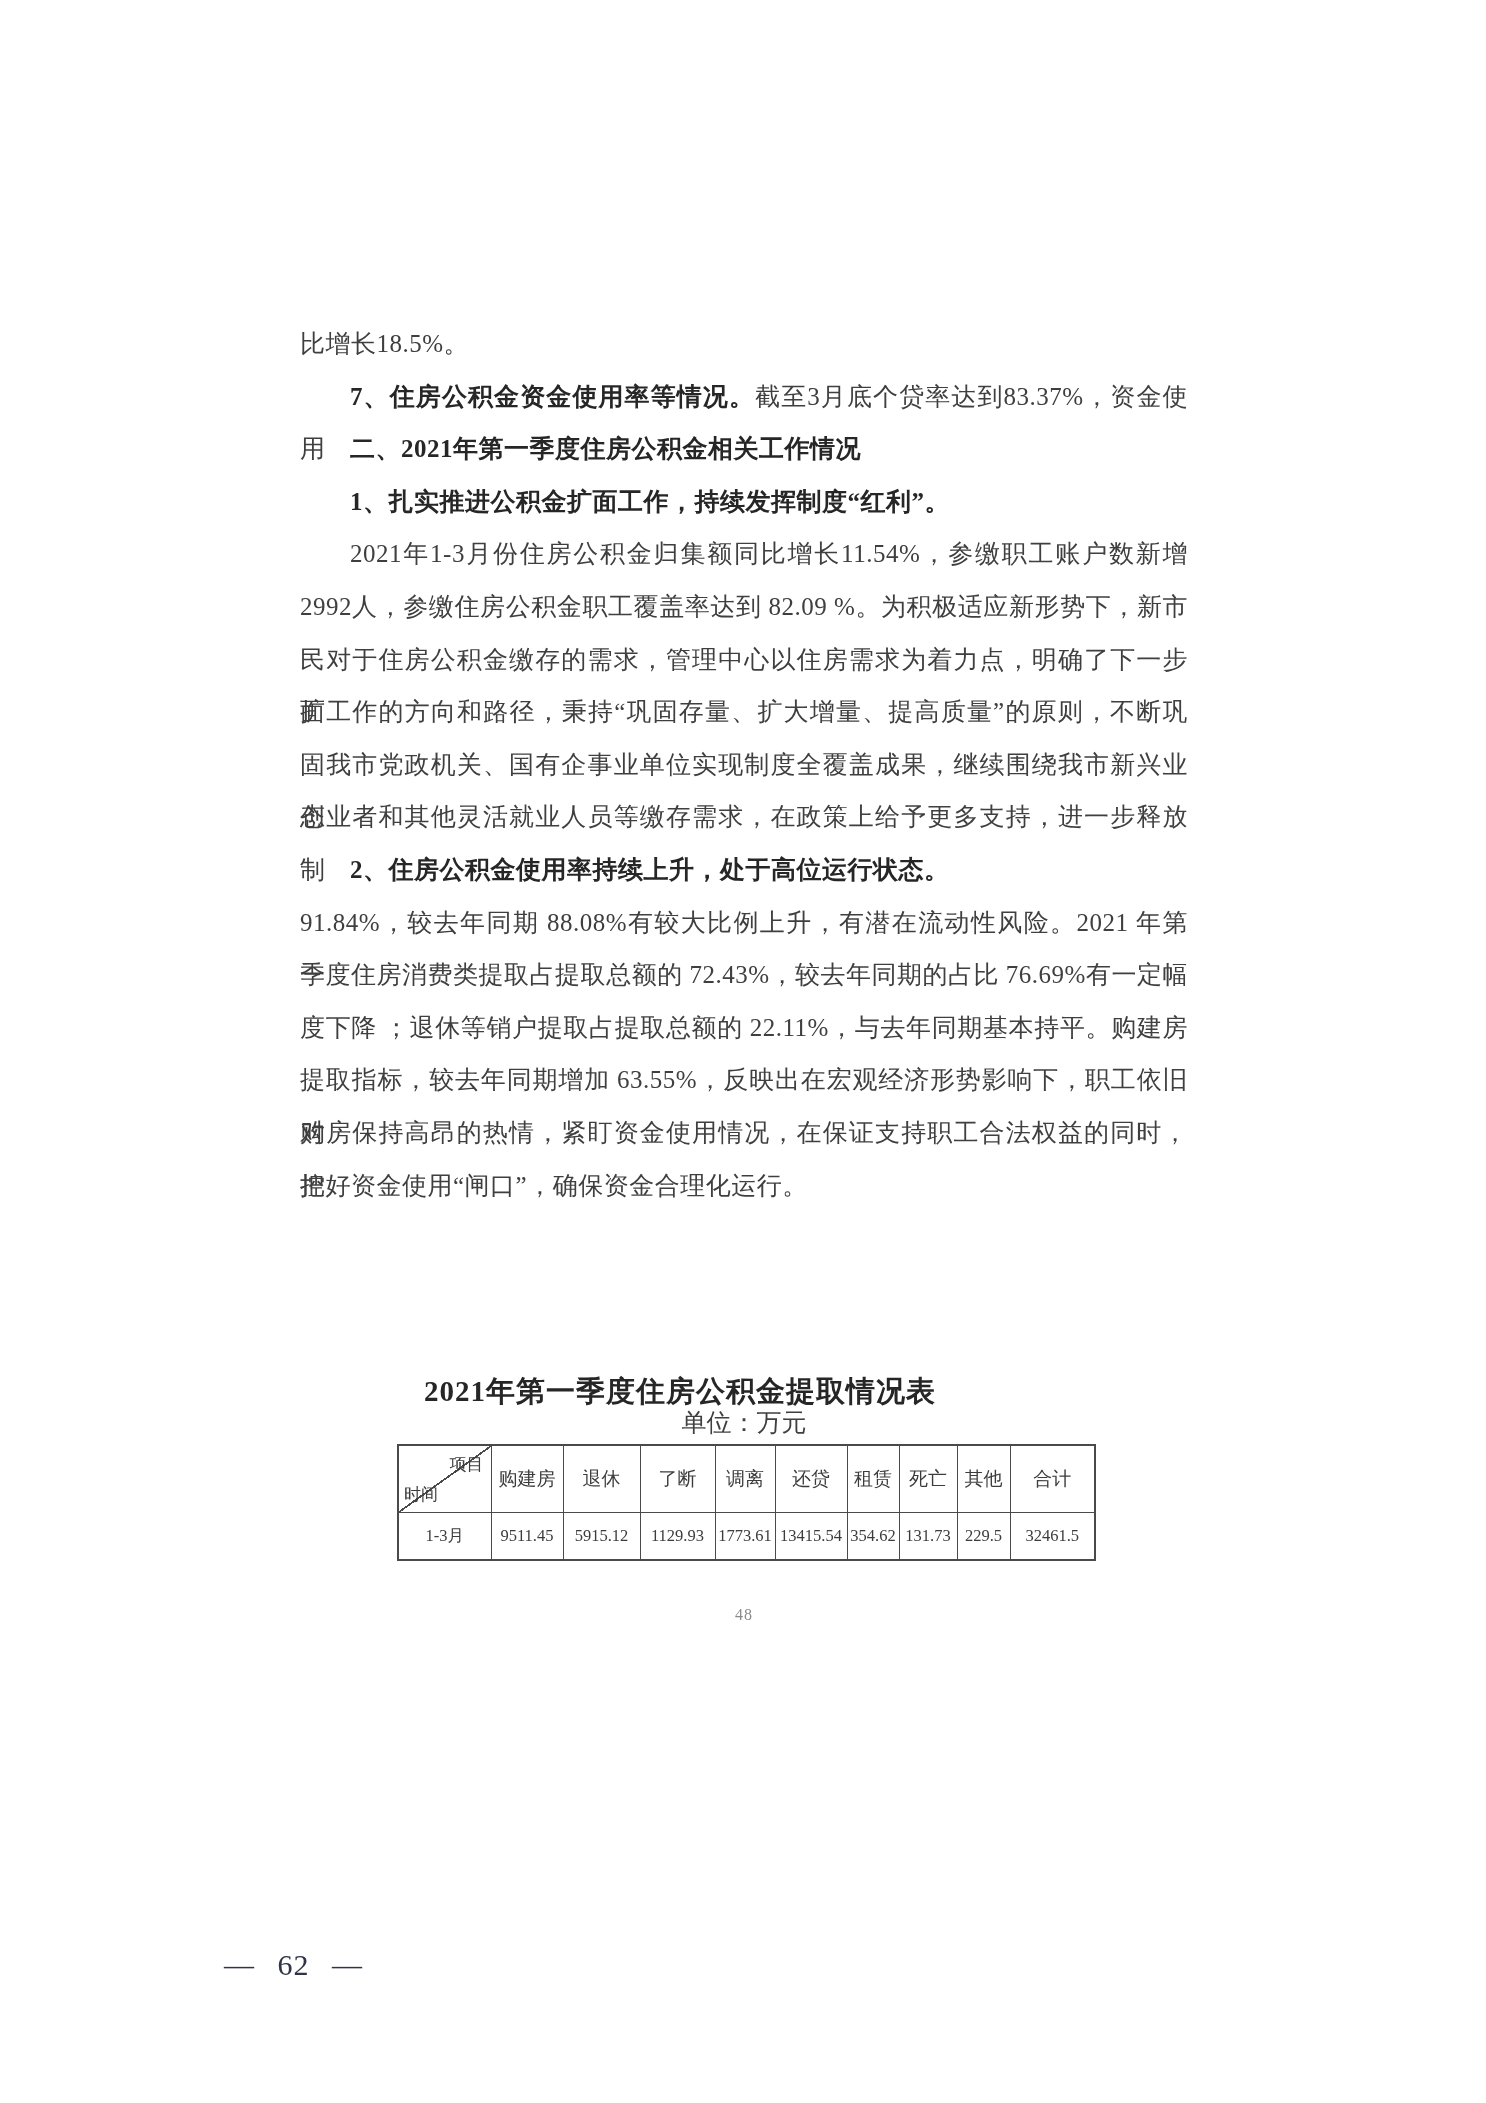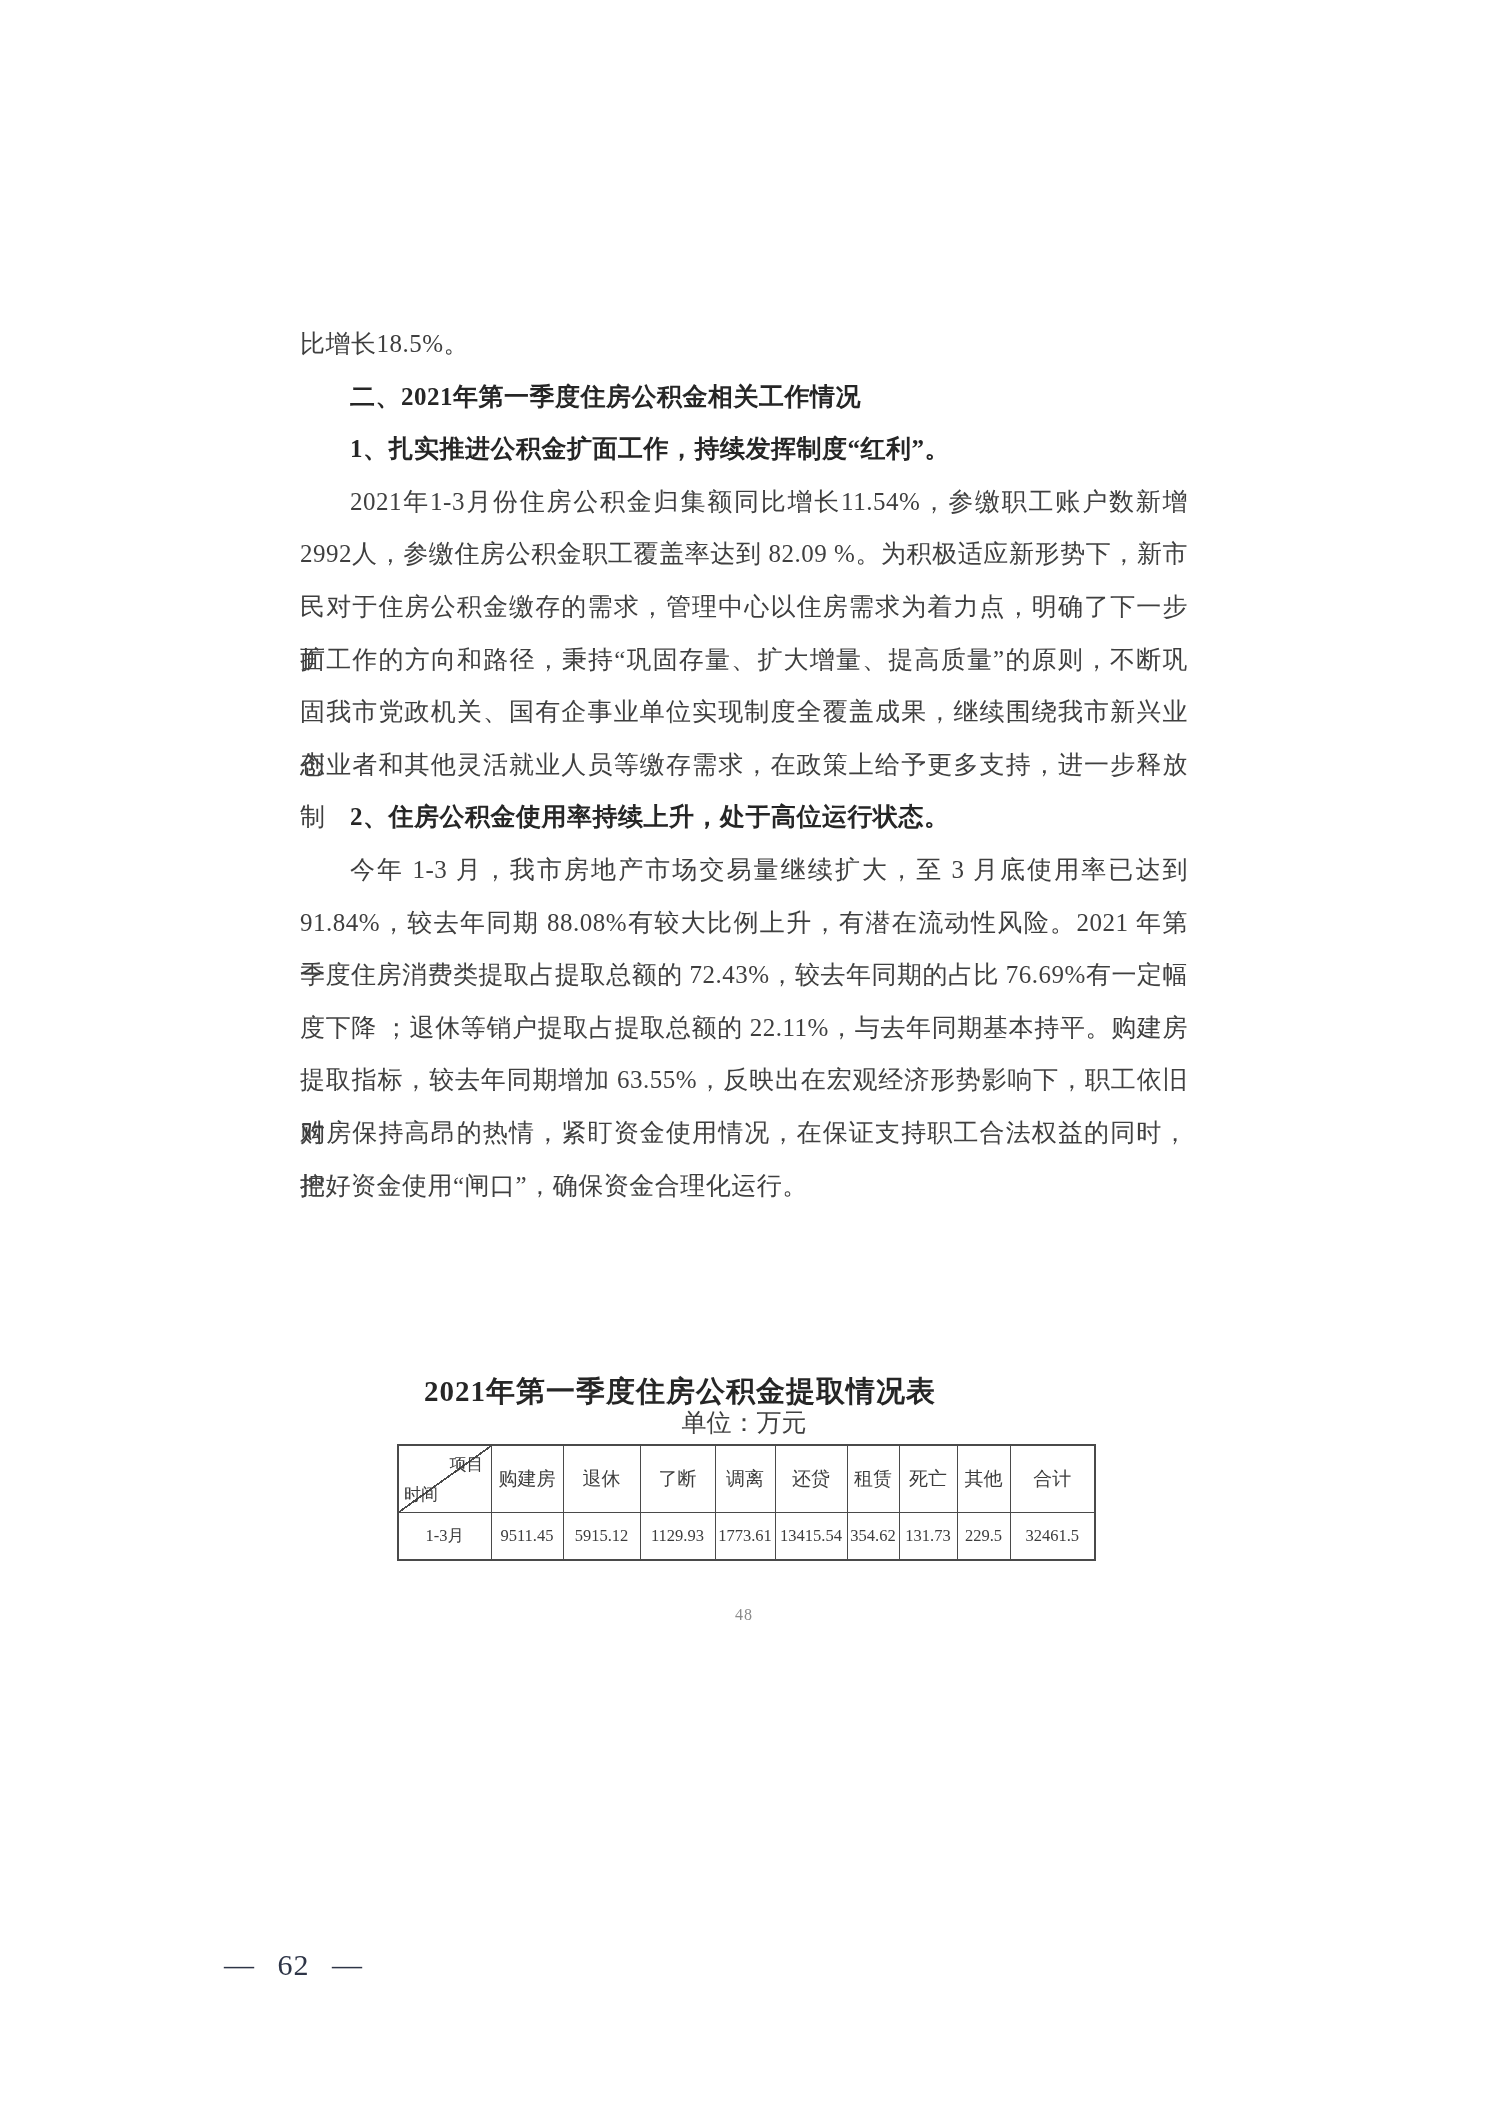--- a/index.html
+++ b/index.html
@@ -62,30 +62,30 @@
     font-size:30px;color:#2e3547;word-spacing:14px;letter-spacing:1px;
   }
 </style>
 </head>
 <body>
 
 <div class="page">
 
   <div class="text-block">
     <div class="ln"><span>比增长18.5%。</span></div>
+    <div class="ln ind jf"><span class="bold">7、住房公积金资金使用率等情况。</span><span>截至3月底个贷率达到83.37%，资金使用</span></div>
     <div class="ln ind"><span class="bold">二、2021年第一季度住房公积金相关工作情况</span></div>
     <div class="ln ind"><span class="bold">1、扎实推进公积金扩面工作，持续发挥制度“红利”。</span></div>
     <div class="ln ind jf"><span>2021年1-3月份住房公积金归集额同比增长11.54%，参缴职工账户数新增</span></div>
     <div class="ln jf"><span>2992人，参缴住房公积金职工覆盖率达到 82.09 %。为积极适应新形势下，新市</span></div>
     <div class="ln jf"><span>民对于住房公积金缴存的需求，管理中心以住房需求为着力点，明确了下一步扩</span></div>
     <div class="ln jf"><span>面工作的方向和路径，秉持“巩固存量、扩大增量、提高质量”的原则，不断巩</span></div>
     <div class="ln jf"><span>固我市党政机关、国有企事业单位实现制度全覆盖成果，继续围绕我市新兴业态</span></div>
     <div class="ln jf"><span>创业者和其他灵活就业人员等缴存需求，在政策上给予更多支持，进一步释放制</span></div>
     <div class="ln ind"><span class="bold">2、住房公积金使用率持续上升，处于高位运行状态。</span></div>
-    <div class="ln ind jf"><span>今年 1-3 月，我市房地产市场交易量继续扩大，至 3 月底使用率已达到</span></div>
     <div class="ln jf"><span>91.84%，较去年同期 88.08%有较大比例上升，有潜在流动性风险。2021 年第一</span></div>
     <div class="ln jf"><span>季度住房消费类提取占提取总额的 72.43%，较去年同期的占比 76.69%有一定幅</span></div>
     <div class="ln jf"><span>度下降 ；退休等销户提取占提取总额的 22.11%，与去年同期基本持平。购建房</span></div>
     <div class="ln jf"><span>提取指标，较去年同期增加 63.55%，反映出在宏观经济形势影响下，职工依旧对</span></div>
     <div class="ln jf"><span>购房保持高昂的热情，紧盯资金使用情况，在保证支持职工合法权益的同时，把</span></div>
     <div class="ln"><span>控好资金使用“闸口”，确保资金合理化运行。</span></div>
   </div>
 
   <div class="table-title"><span>2021年第一季度住房公积金提取情况表</span></div>
 

